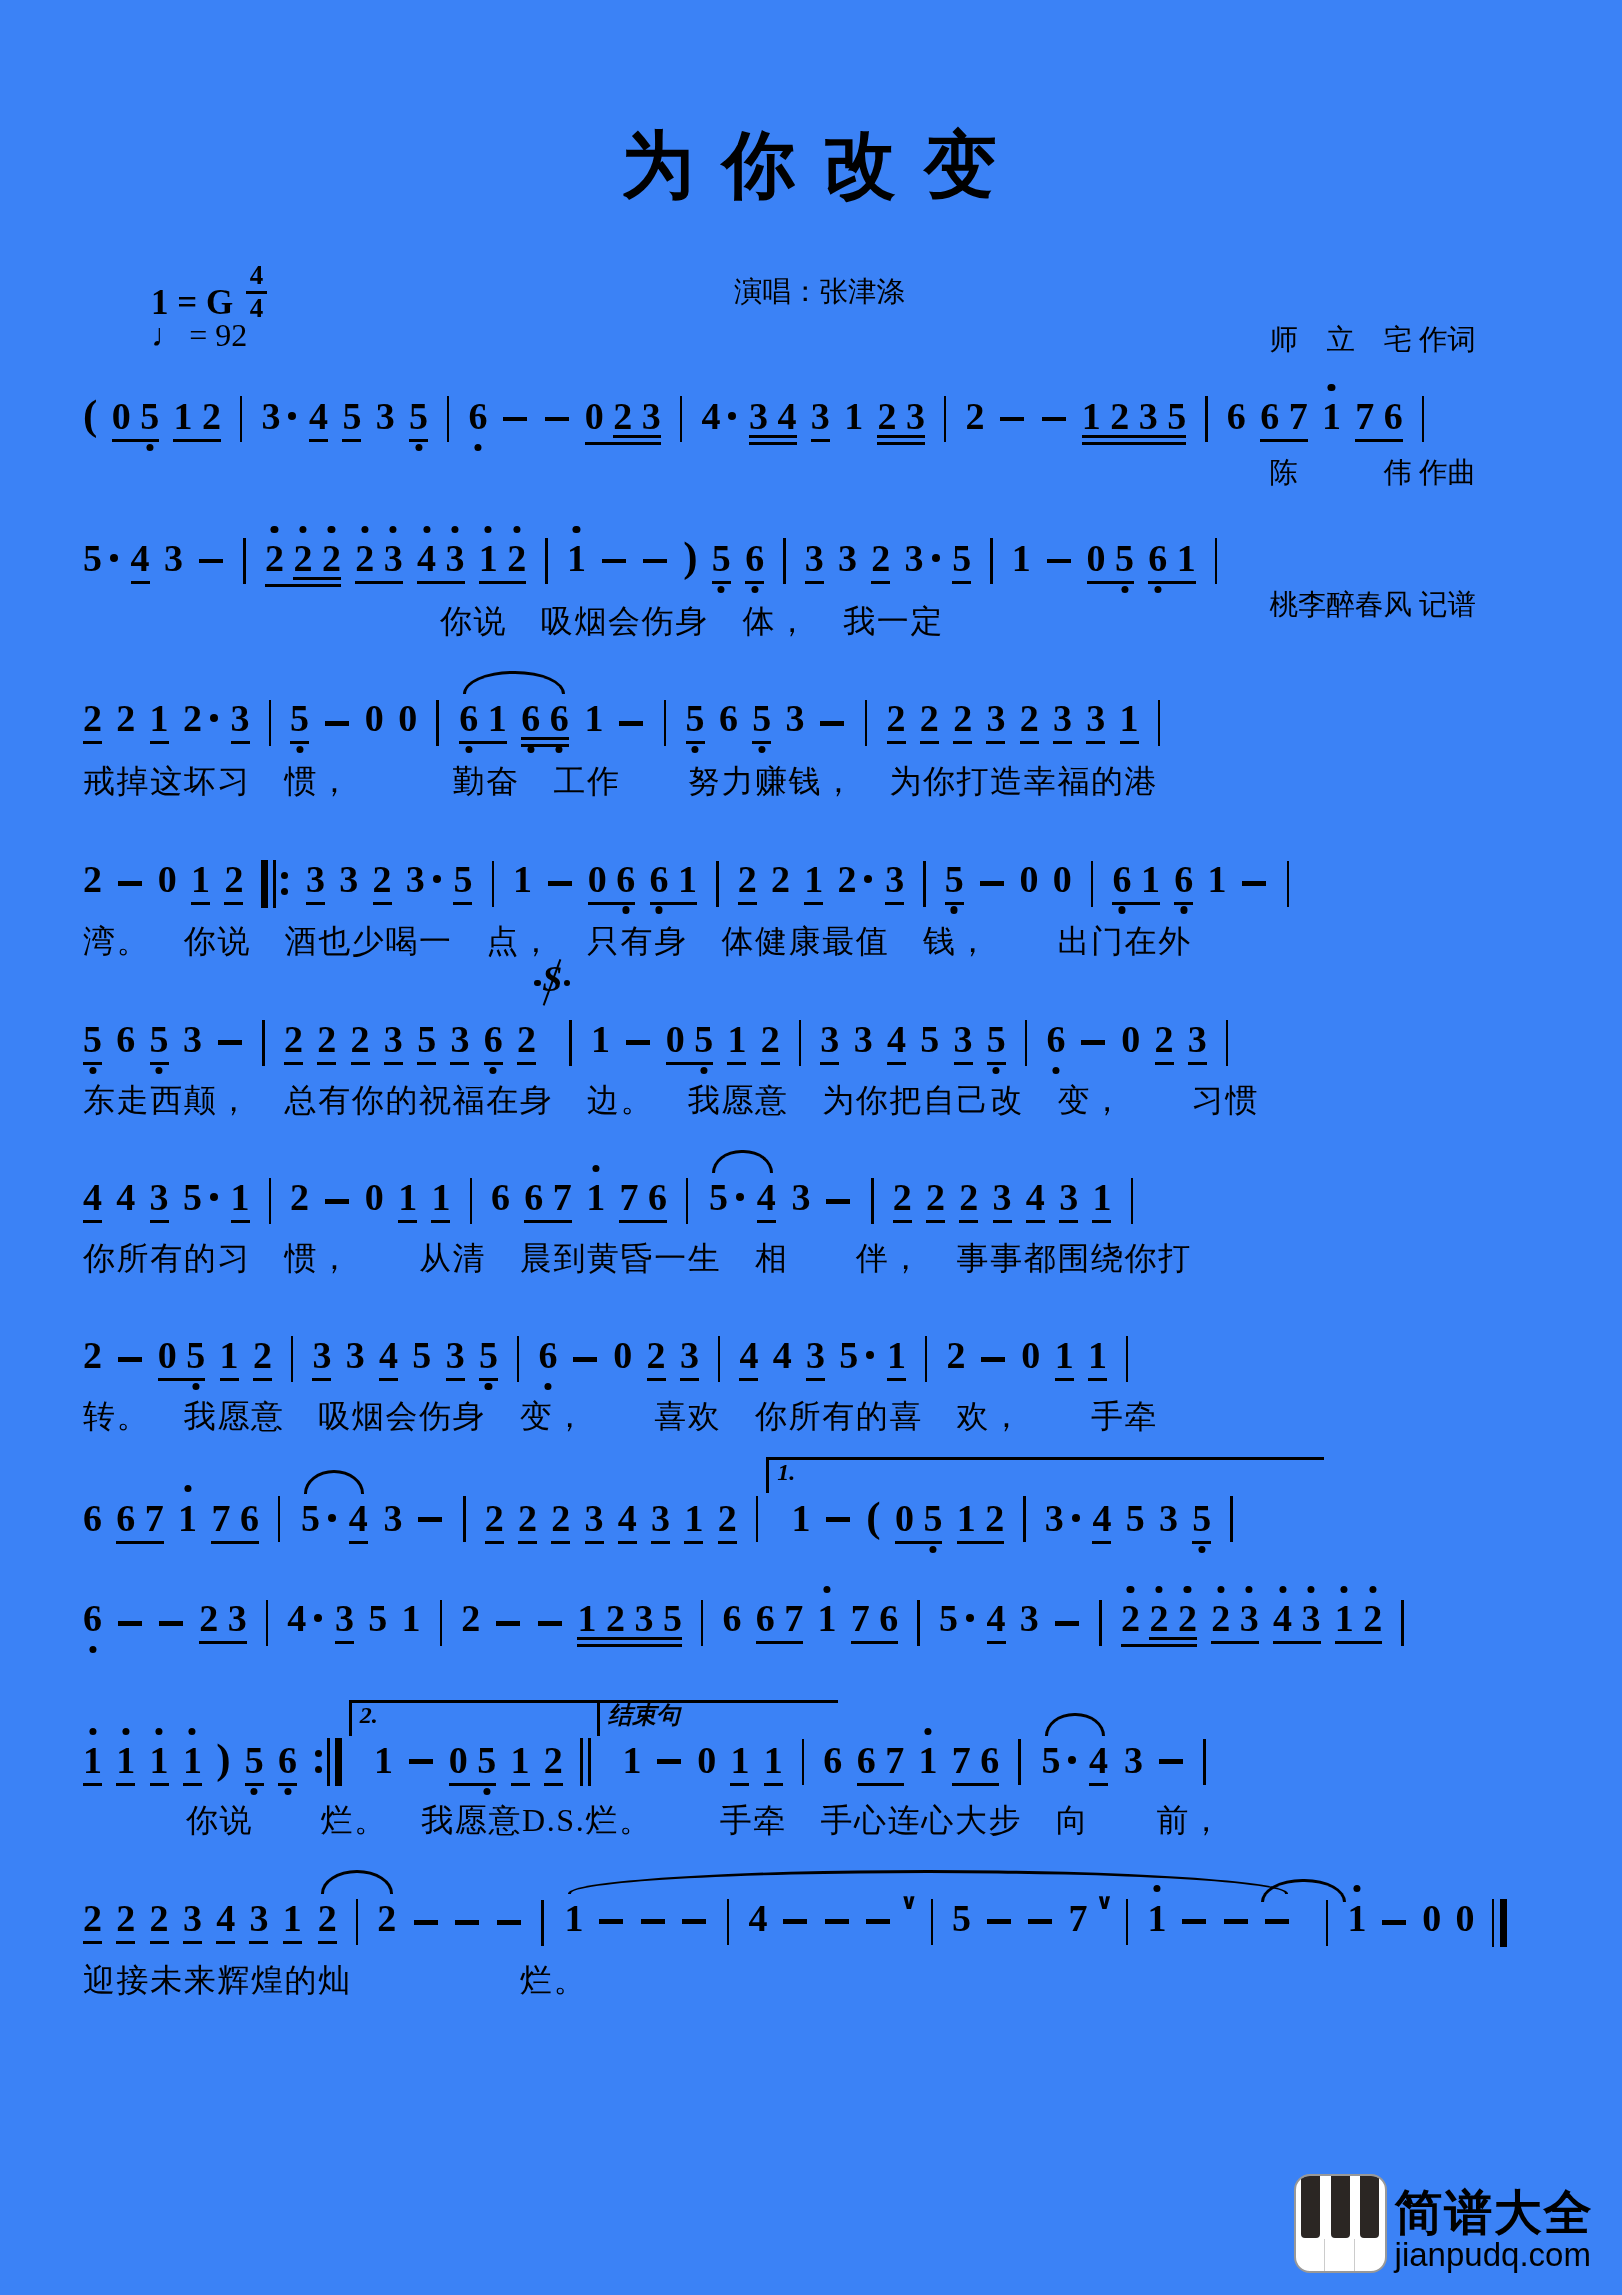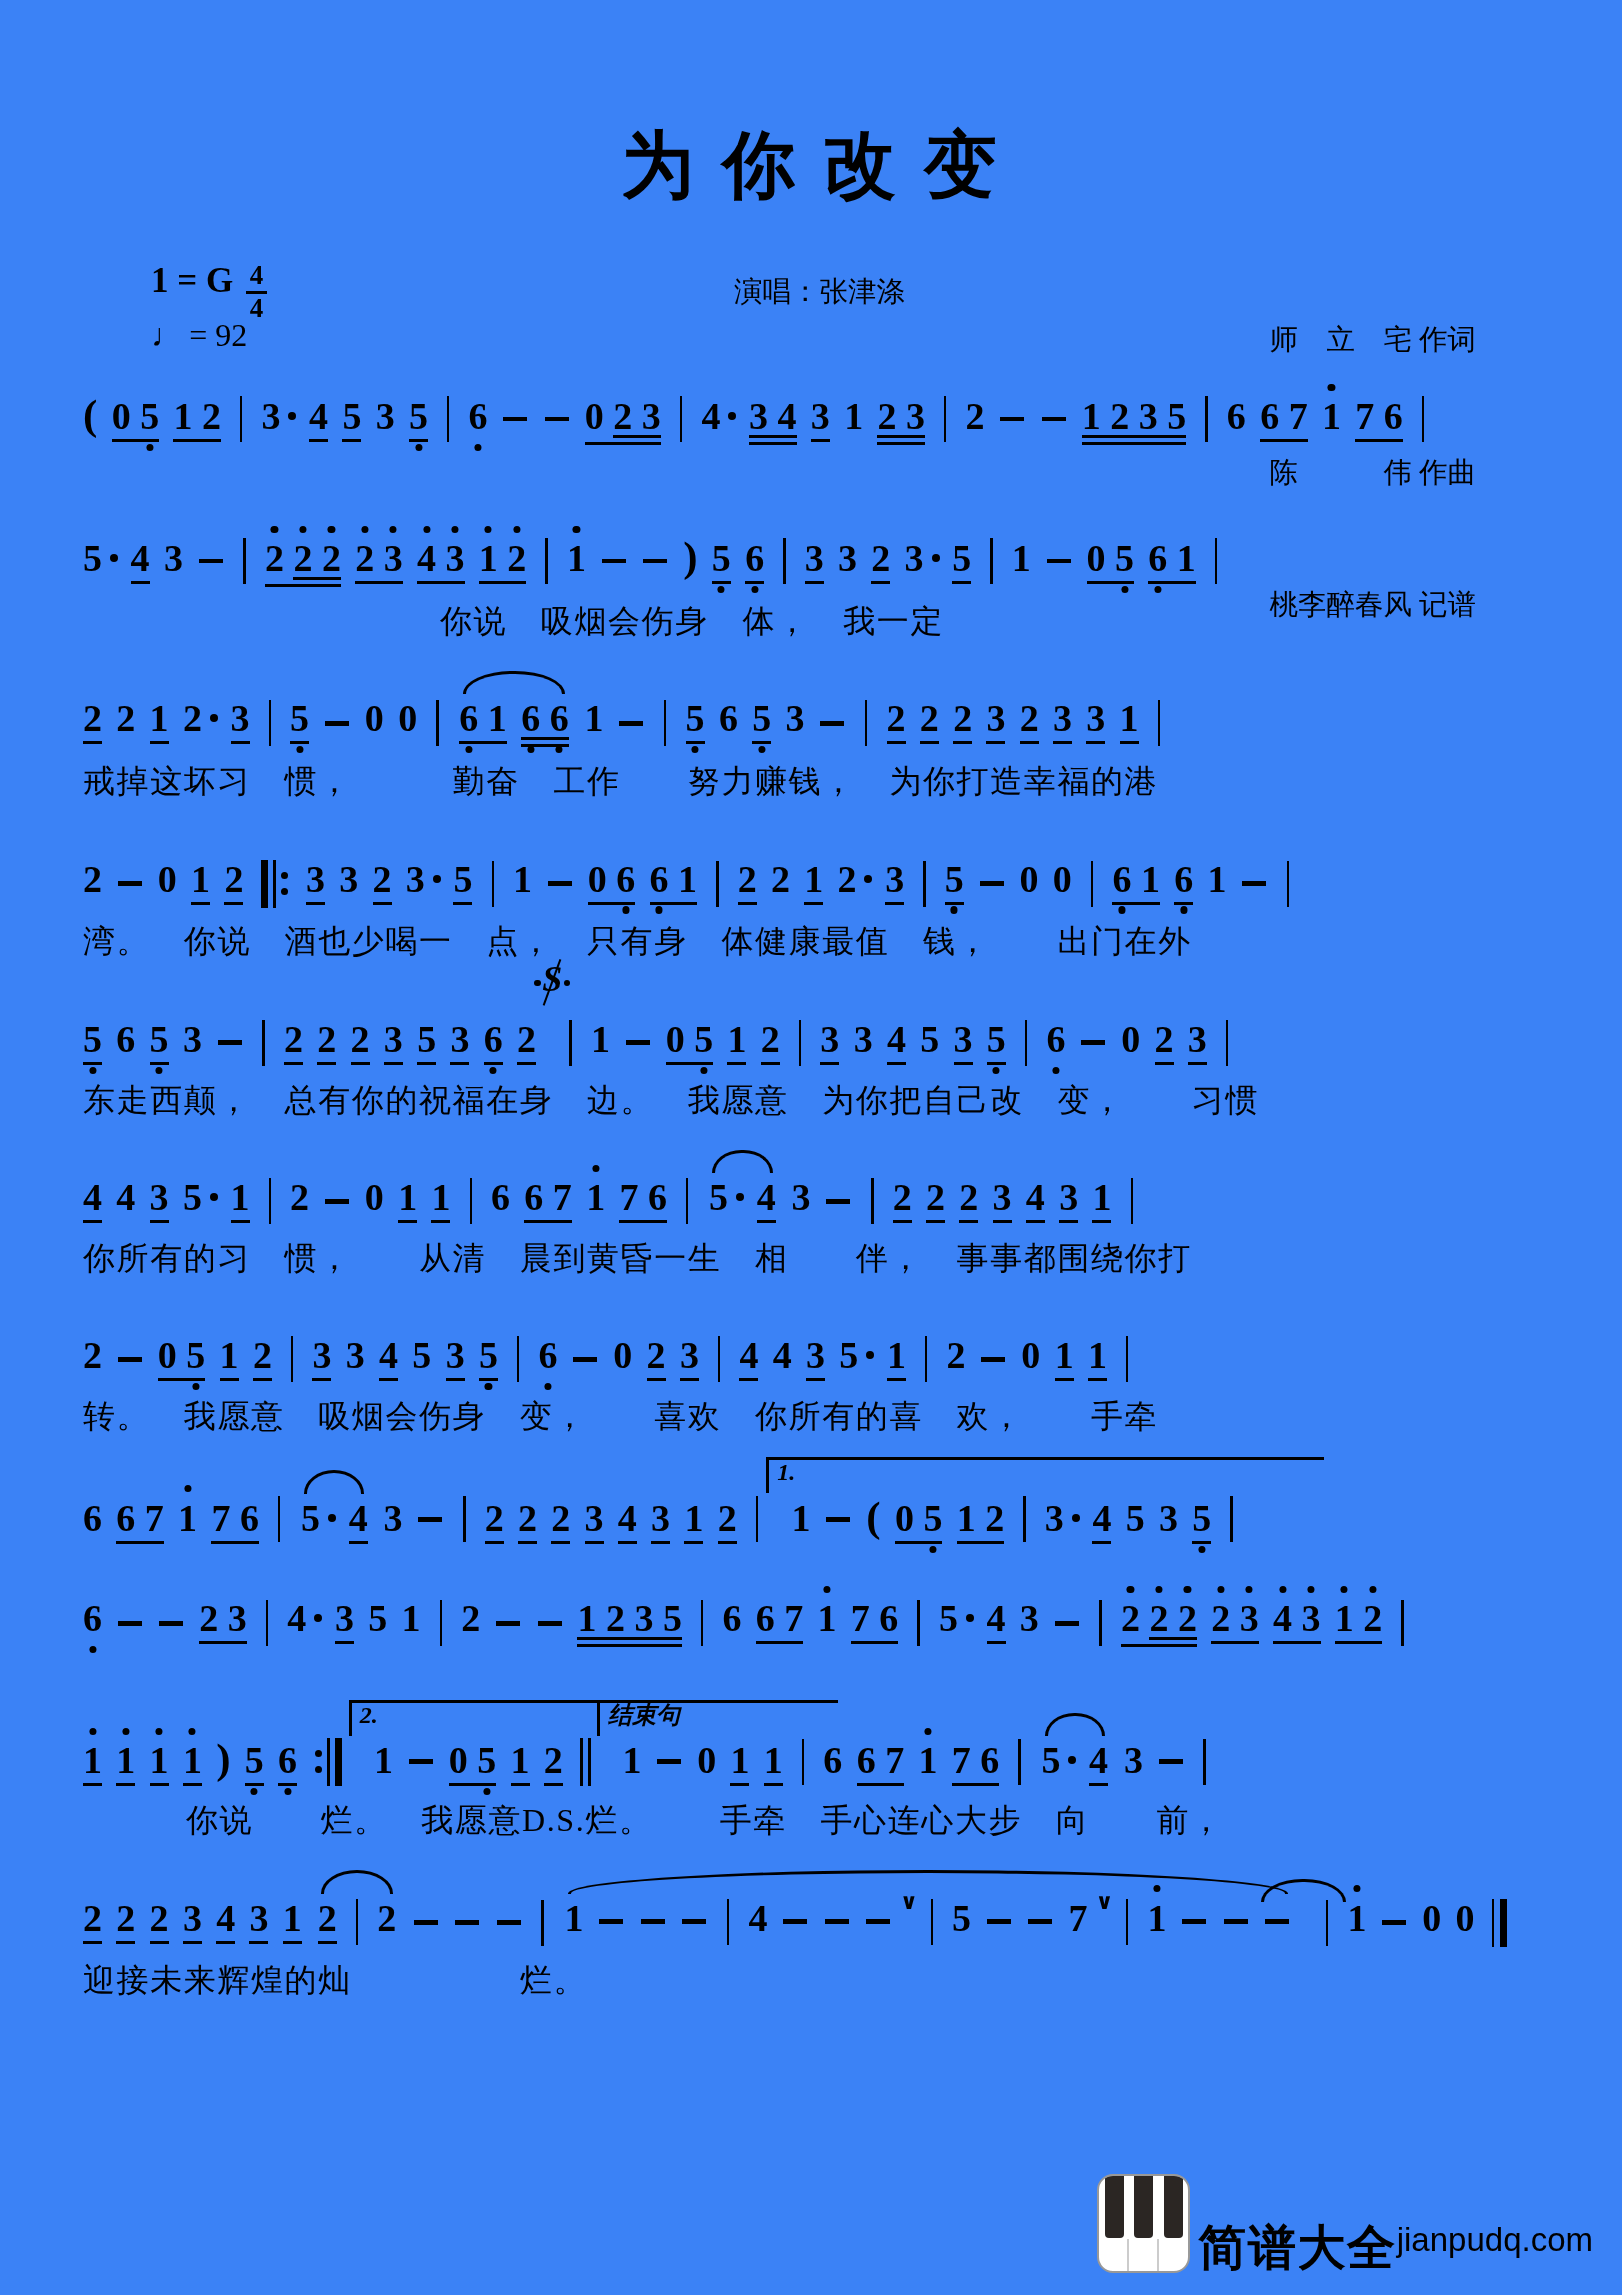--- a/index.html
+++ b/index.html
@@ -5,21 +5,21 @@
   html,body{margin:0;padding:0;background:#fff;}
   .page{position:relative;width:1623px;height:2295px;background:#3b82f6;color:#000;
         font-family:"Liberation Serif","DejaVu Serif",serif;overflow:hidden;}
 
   
   .title{position:absolute;top:117px;left:0;width:100%;text-align:center;
          font-weight:700;font-size:73px;letter-spacing:4.8px;}
   .credits{position:absolute;top:230px;right:147px;font-size:28.5px;line-height:1.55;
            white-space:pre;text-align:left;}
   .singer{position:absolute;top:273px;left:8px;width:100%;text-align:center;font-size:28.5px;}
-  .keysig{position:absolute;top:261px;left:151px;display:flex;align-items:flex-start;gap:12.7px;
+  .keysig{position:absolute;top:261px;left:151px;display:flex;align-items:flex-end;gap:12.7px;
           font-weight:700;font-size:35px;}
   .frac{display:inline-flex;flex-direction:column;align-items:center;font-size:27px;line-height:1.1;font-weight:700;}
   .frac .num{border-bottom:3.2px solid #000;padding:0 4px;}
   .tempo{position:absolute;top:317px;left:151px;display:flex;align-items:center;gap:6.3px;font-size:32px;}
 
   
   .score{position:absolute;left:83px;top:358px;width:1506px;}
   .system{margin-bottom:20.6px;}
   .music{display:flex;align-items:baseline;gap:14.3px;padding-top:35px;
          font-weight:700;font-size:38px;line-height:1;white-space:nowrap;}
@@ -63,21 +63,21 @@
 
   .lyrics{font-size:32px;margin-top:12.7px;white-space:pre;letter-spacing:1.6px;}
 
   
   .footer{position:absolute;right:30px;bottom:22px;display:flex;align-items:flex-end;gap:8px;}
   .piano{width:89px;height:95px;border:2.4px solid #999;border-radius:16px;background:#fff;
          display:flex;justify-content:center;gap:10.3px;padding-top:0;overflow:hidden;position:relative;}
   .piano .key{width:19px;height:62px;background:#2b2623;border-radius:0 0 4px 4px;}
   .piano .wsep{position:absolute;bottom:0;width:1.6px;height:32px;background:#ccc;}
   .piano .w1{left:28px;} .piano .w2{left:58px;}
-  .brand{display:flex;flex-direction:row;align-items:flex-start;line-height:1.05;}
+  .brand{display:flex;flex-direction:column;align-items:flex-start;line-height:1.05;}
   .brand .b1{font-size:48px;font-weight:600;font-family:"Liberation Sans","DejaVu Sans",sans-serif;letter-spacing:1.6px;}
   .brand .b2{font-size:33px;font-family:"Liberation Sans","DejaVu Sans",sans-serif;}
 </style>
 </head>
 <body>
 
 <div class="page">
 
   <div class="title">为 你 改 变</div>
 

